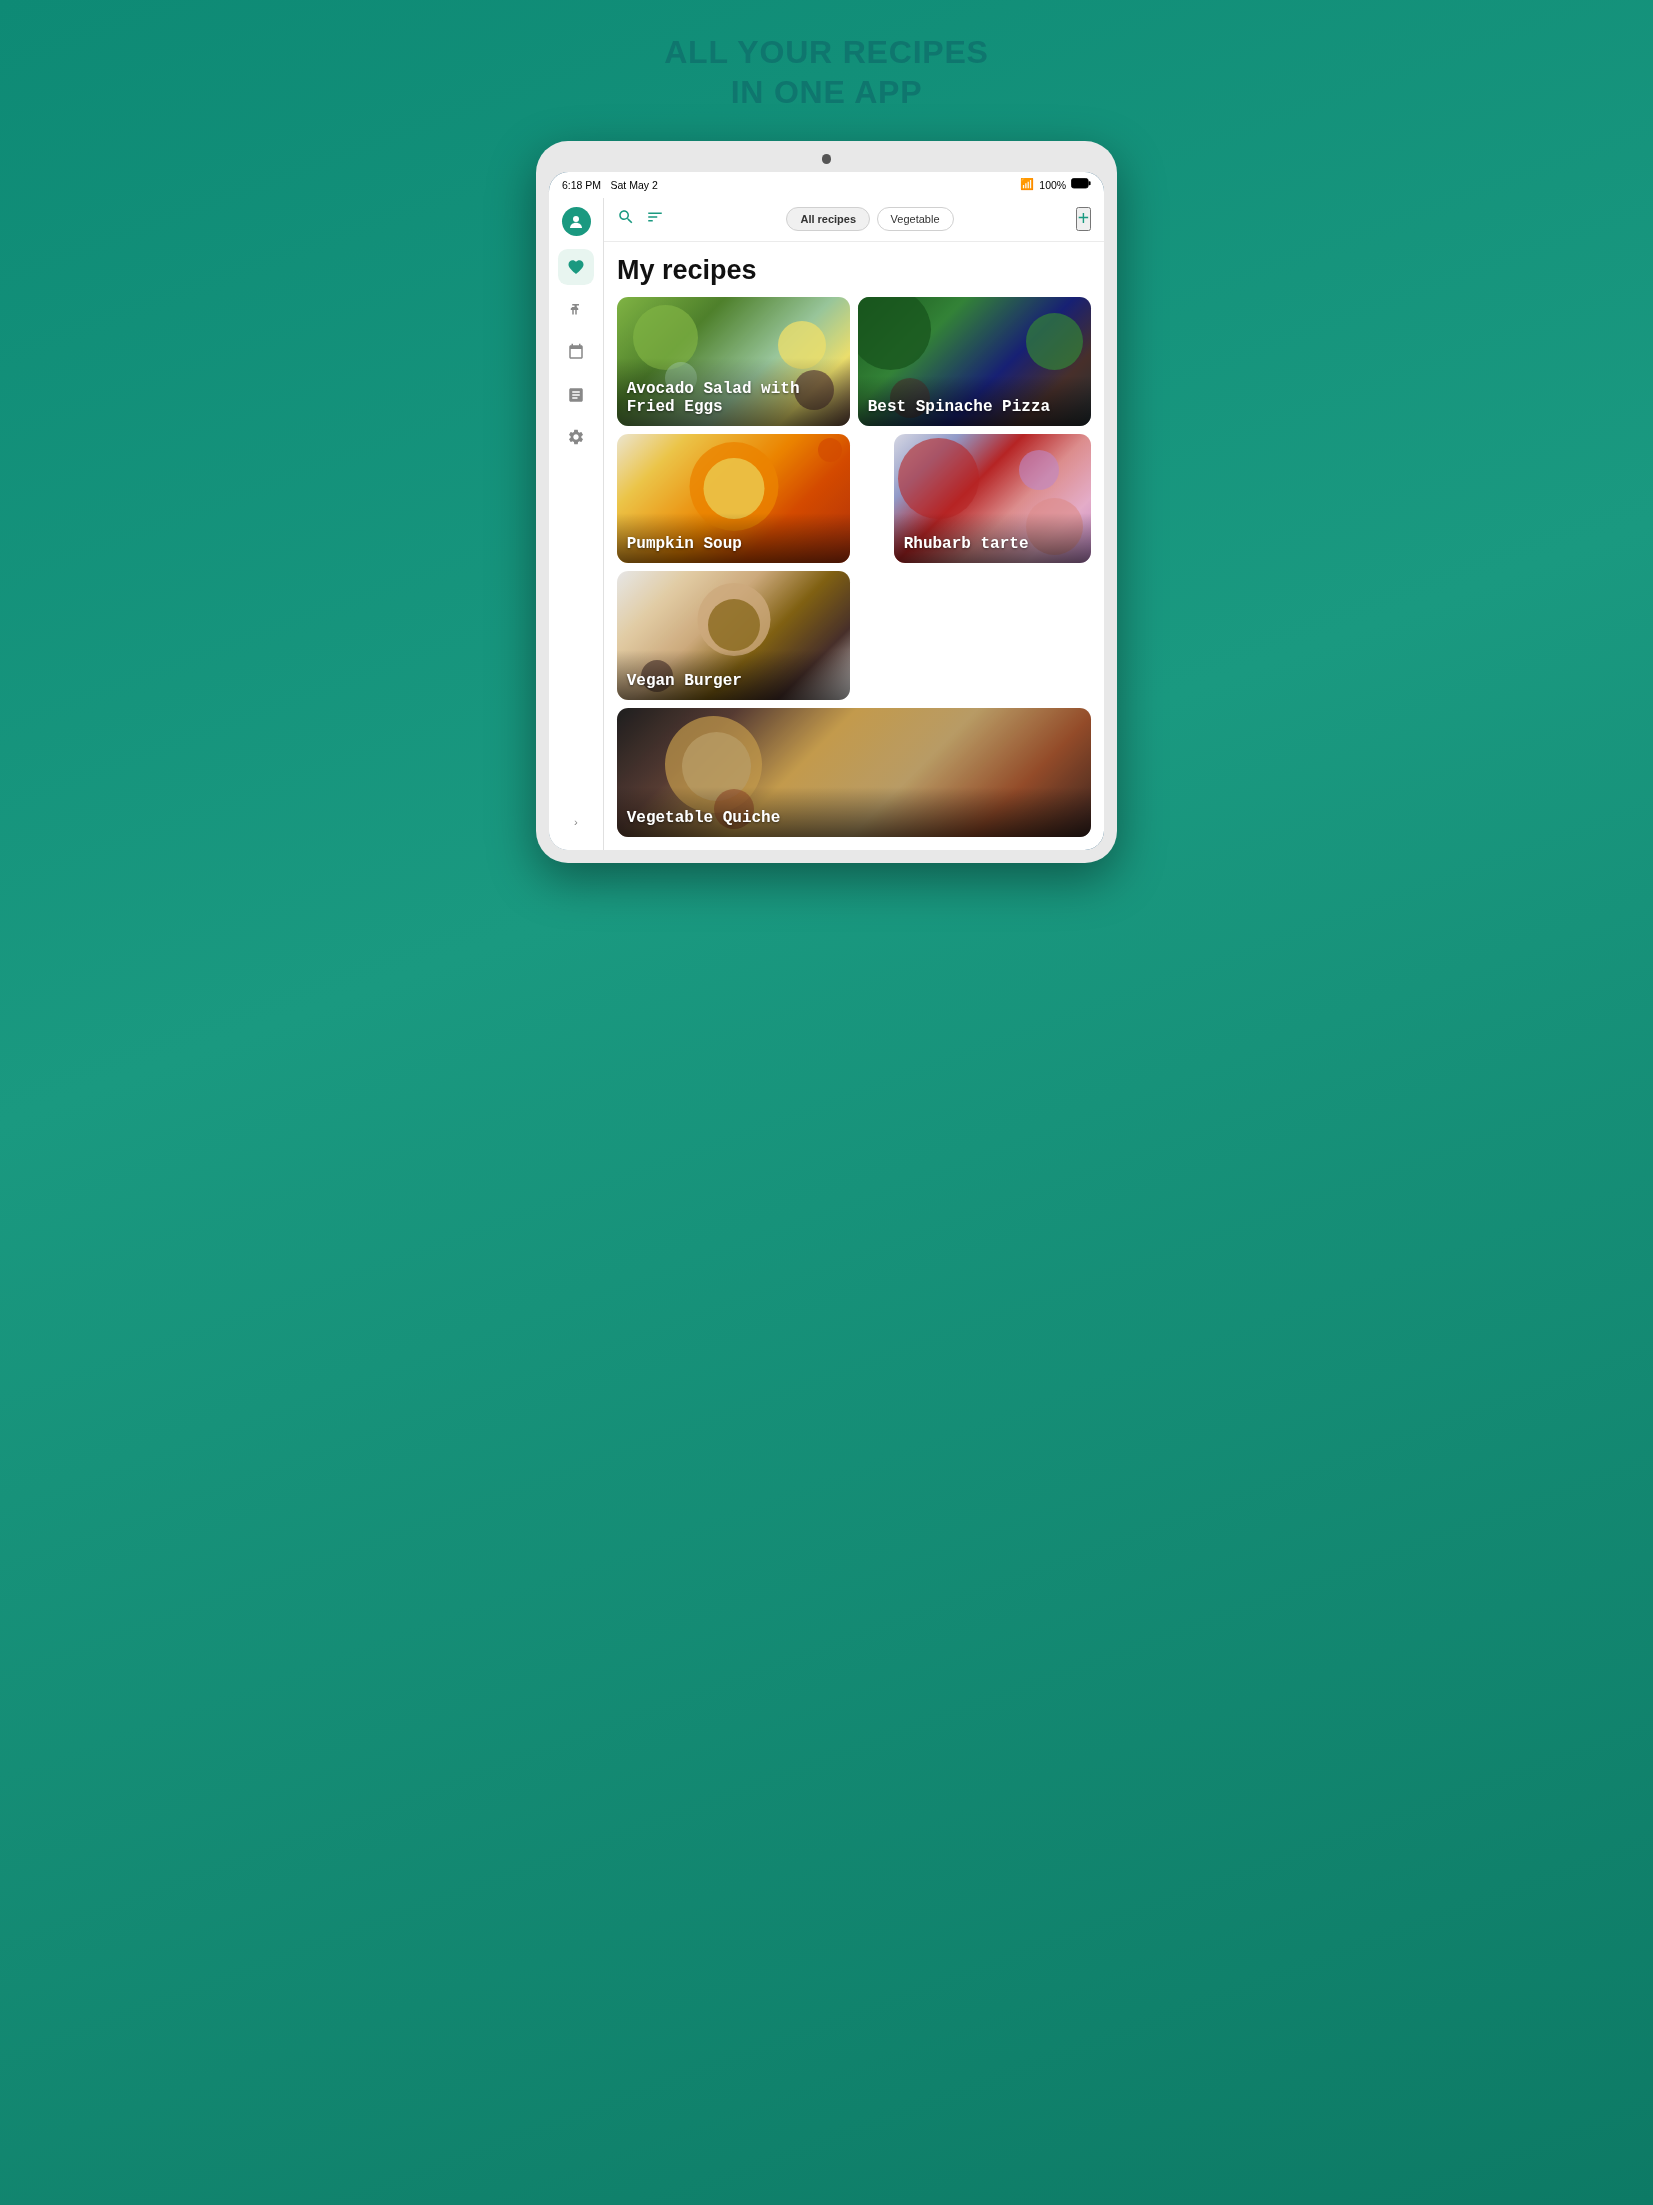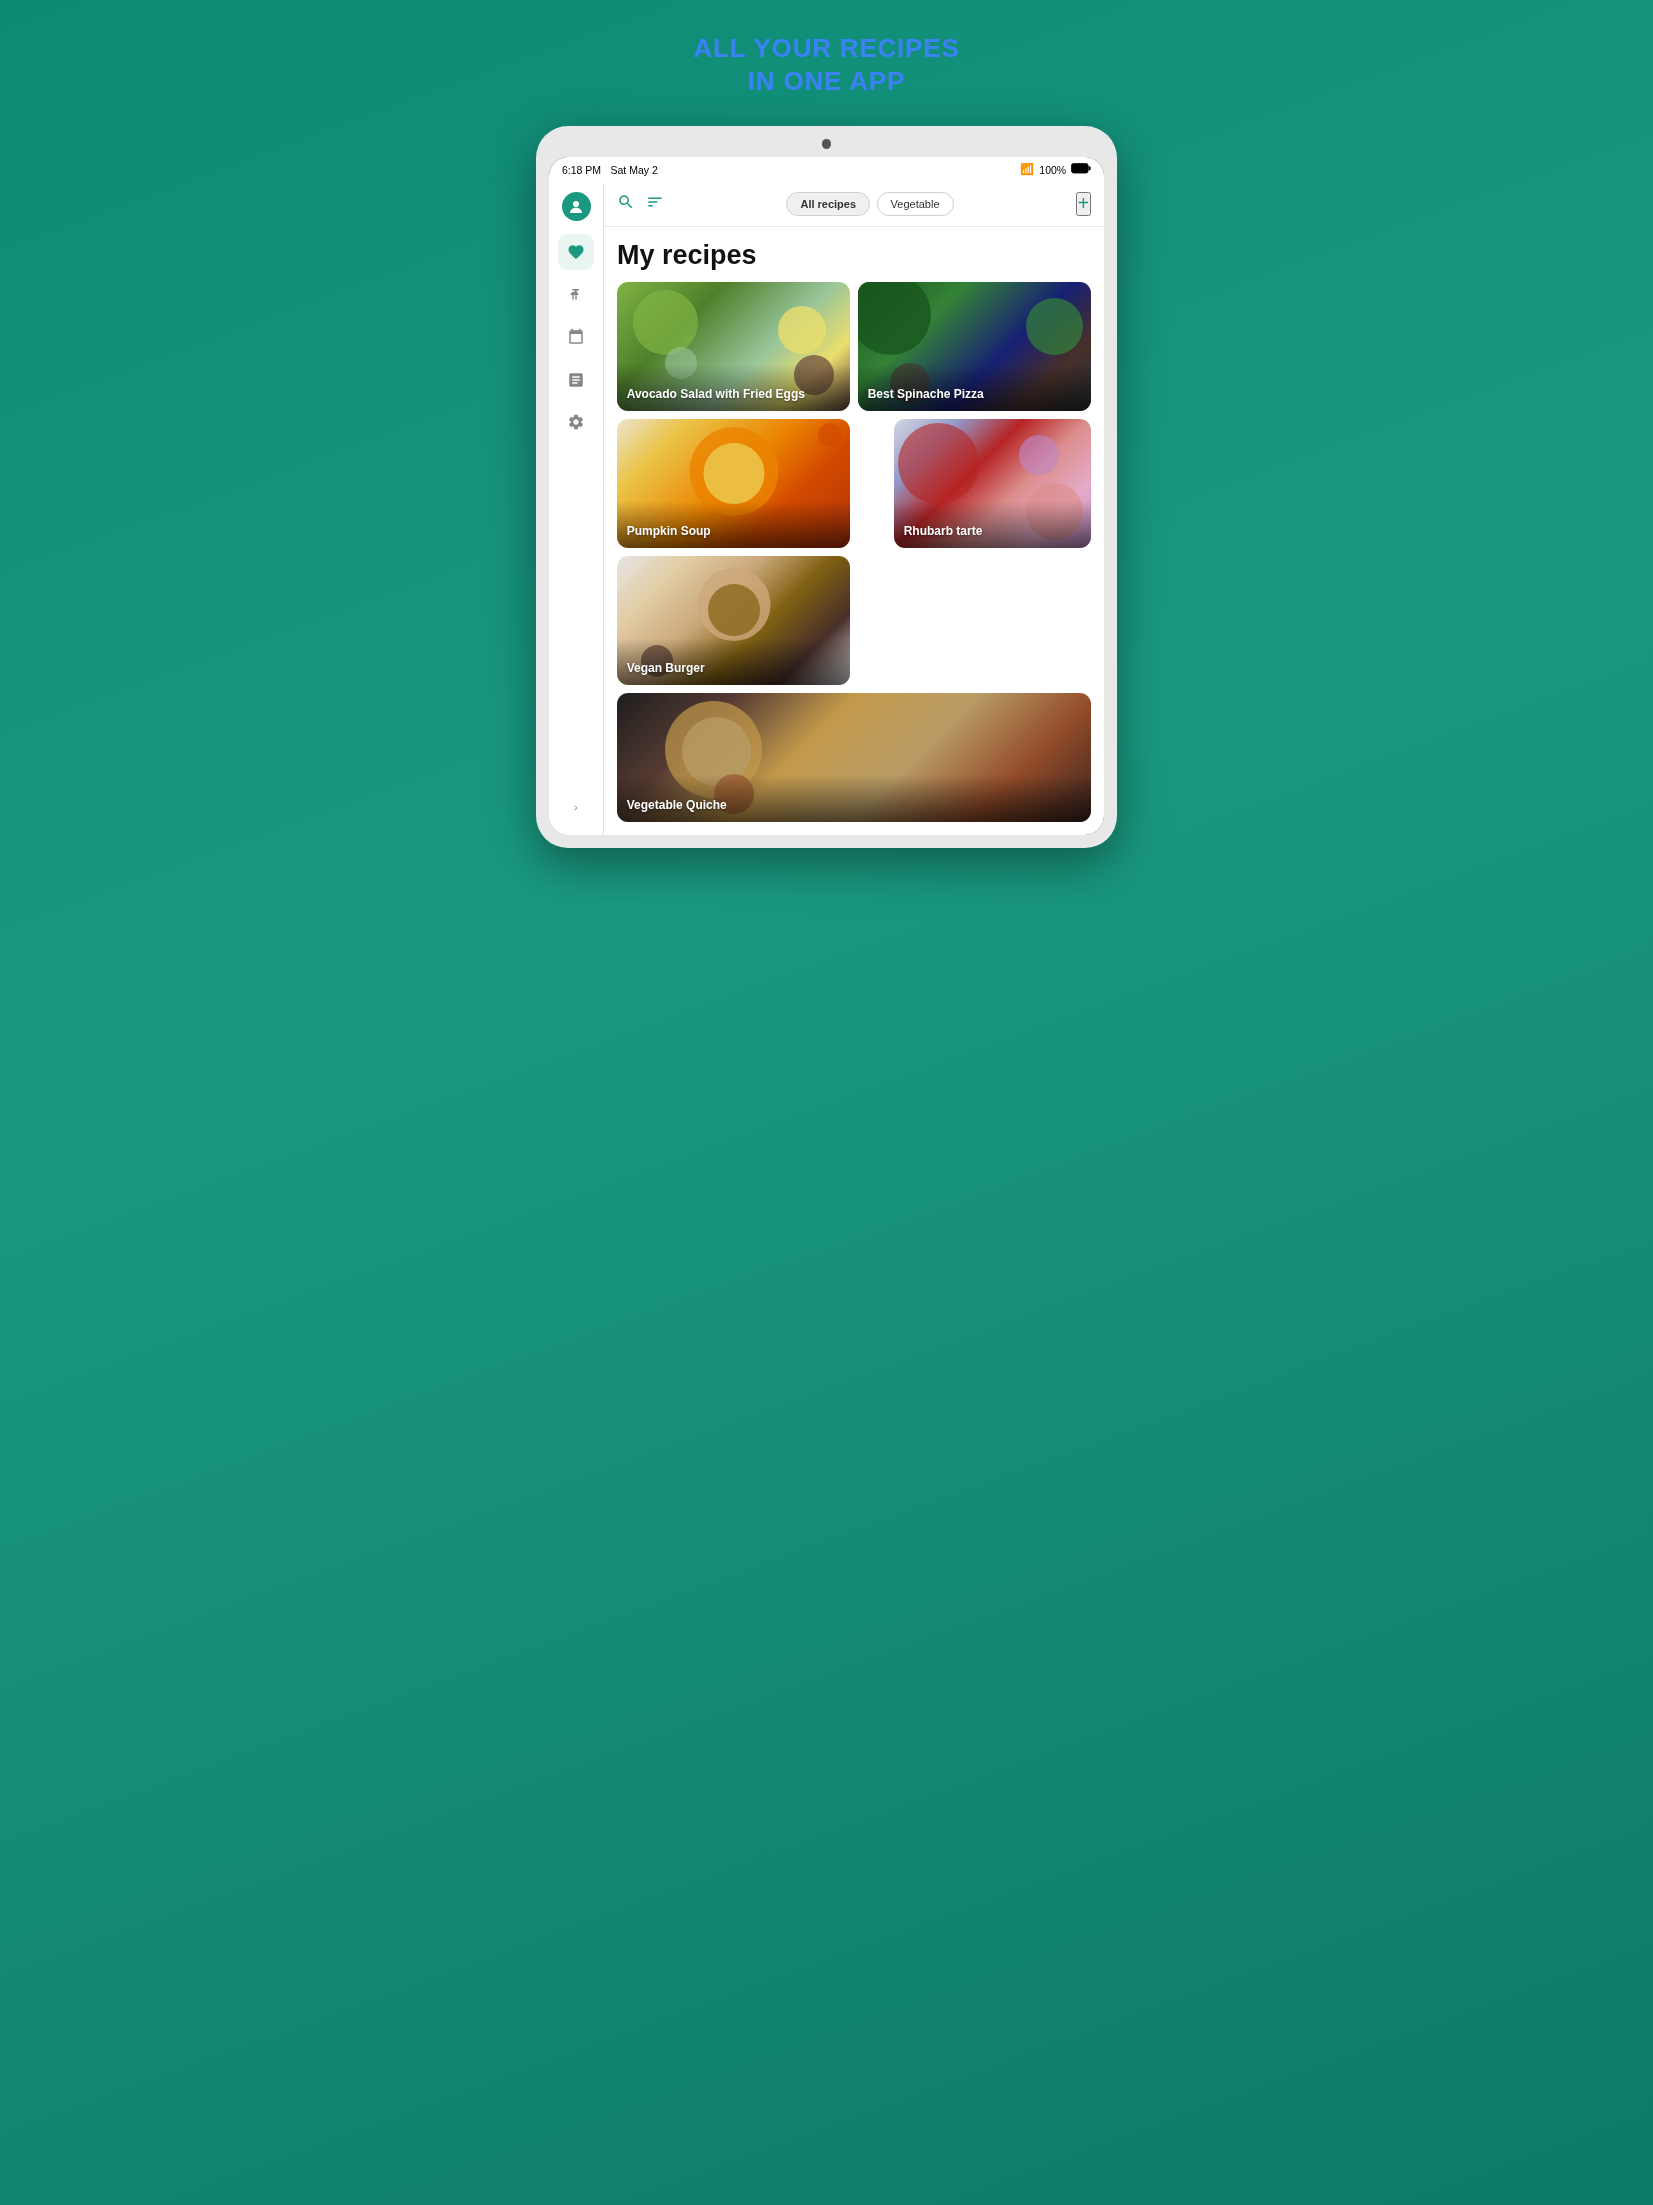--- a/index.html
+++ b/index.html
@@ -8,22 +8,22 @@
       background: linear-gradient(160deg, #0e8a75 0%, #1a9980 40%, #0d7a65 100%);
       min-height: 100vh;
       display: flex;
       flex-direction: column;
       align-items: center;
       justify-content: flex-start;
       padding: 32px 16px 32px;
       font-family: -apple-system, BlinkMacSystemFont, 'Helvetica Neue', sans-serif;
     }
     .page-headline {
-      color: #3b82f6;
-      font-size: 26px;
+      color: #0f766e;
+      font-size: 32px;
       font-weight: 800;
       text-align: center;
       letter-spacing: 0.8px;
       line-height: 1.25;
       margin-bottom: 29px;
       text-transform: uppercase;
     }
     .tablet-frame {
       background: #e8e8e8;
       border-radius: 32px;
@@ -227,23 +227,24 @@
       position: absolute;
       bottom: 0;
       left: 0;
       right: 0;
       padding: 22.6px 9.7px 9.7px;
       background: linear-gradient(transparent, rgba(0,0,0,0.6));
       z-index: 2;
     }
     .recipe-card-name {
       color: #ffffff;
-      font-size: 12px;
+      font-size: 16px;
       font-weight: 600;
       text-shadow: 0 0.8px 2.4px rgba(0,0,0,0.5);
+      font-family: Liberation Mono, monospace;
     }
     
     .food-dots {
       position: absolute;
       inset: 0;
       z-index: 0;
       overflow: hidden;
     }
     .food-circle {
       position: absolute;

